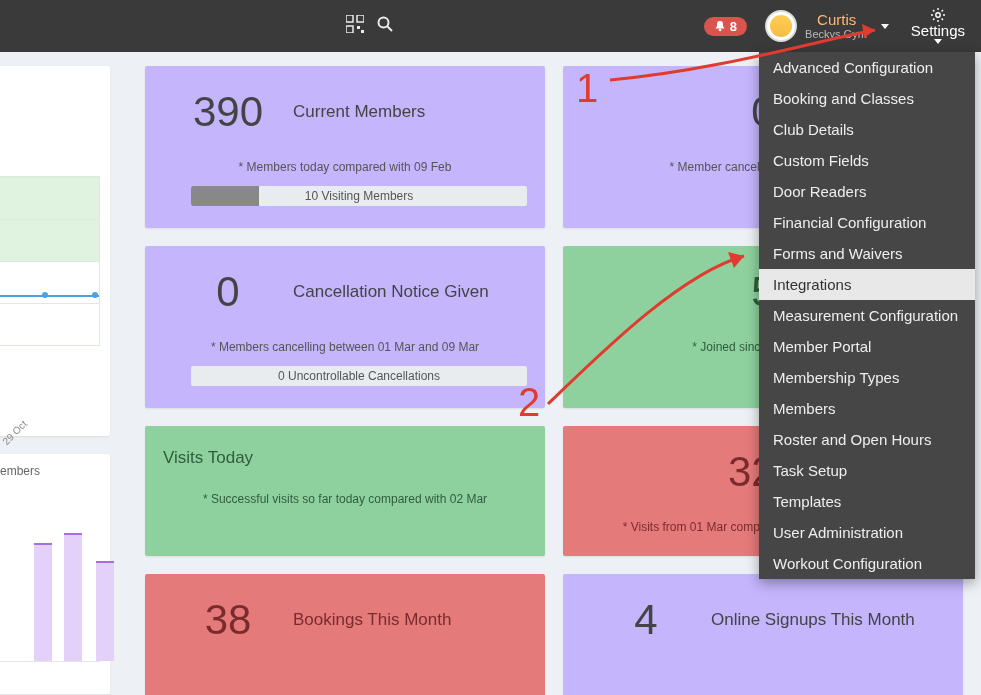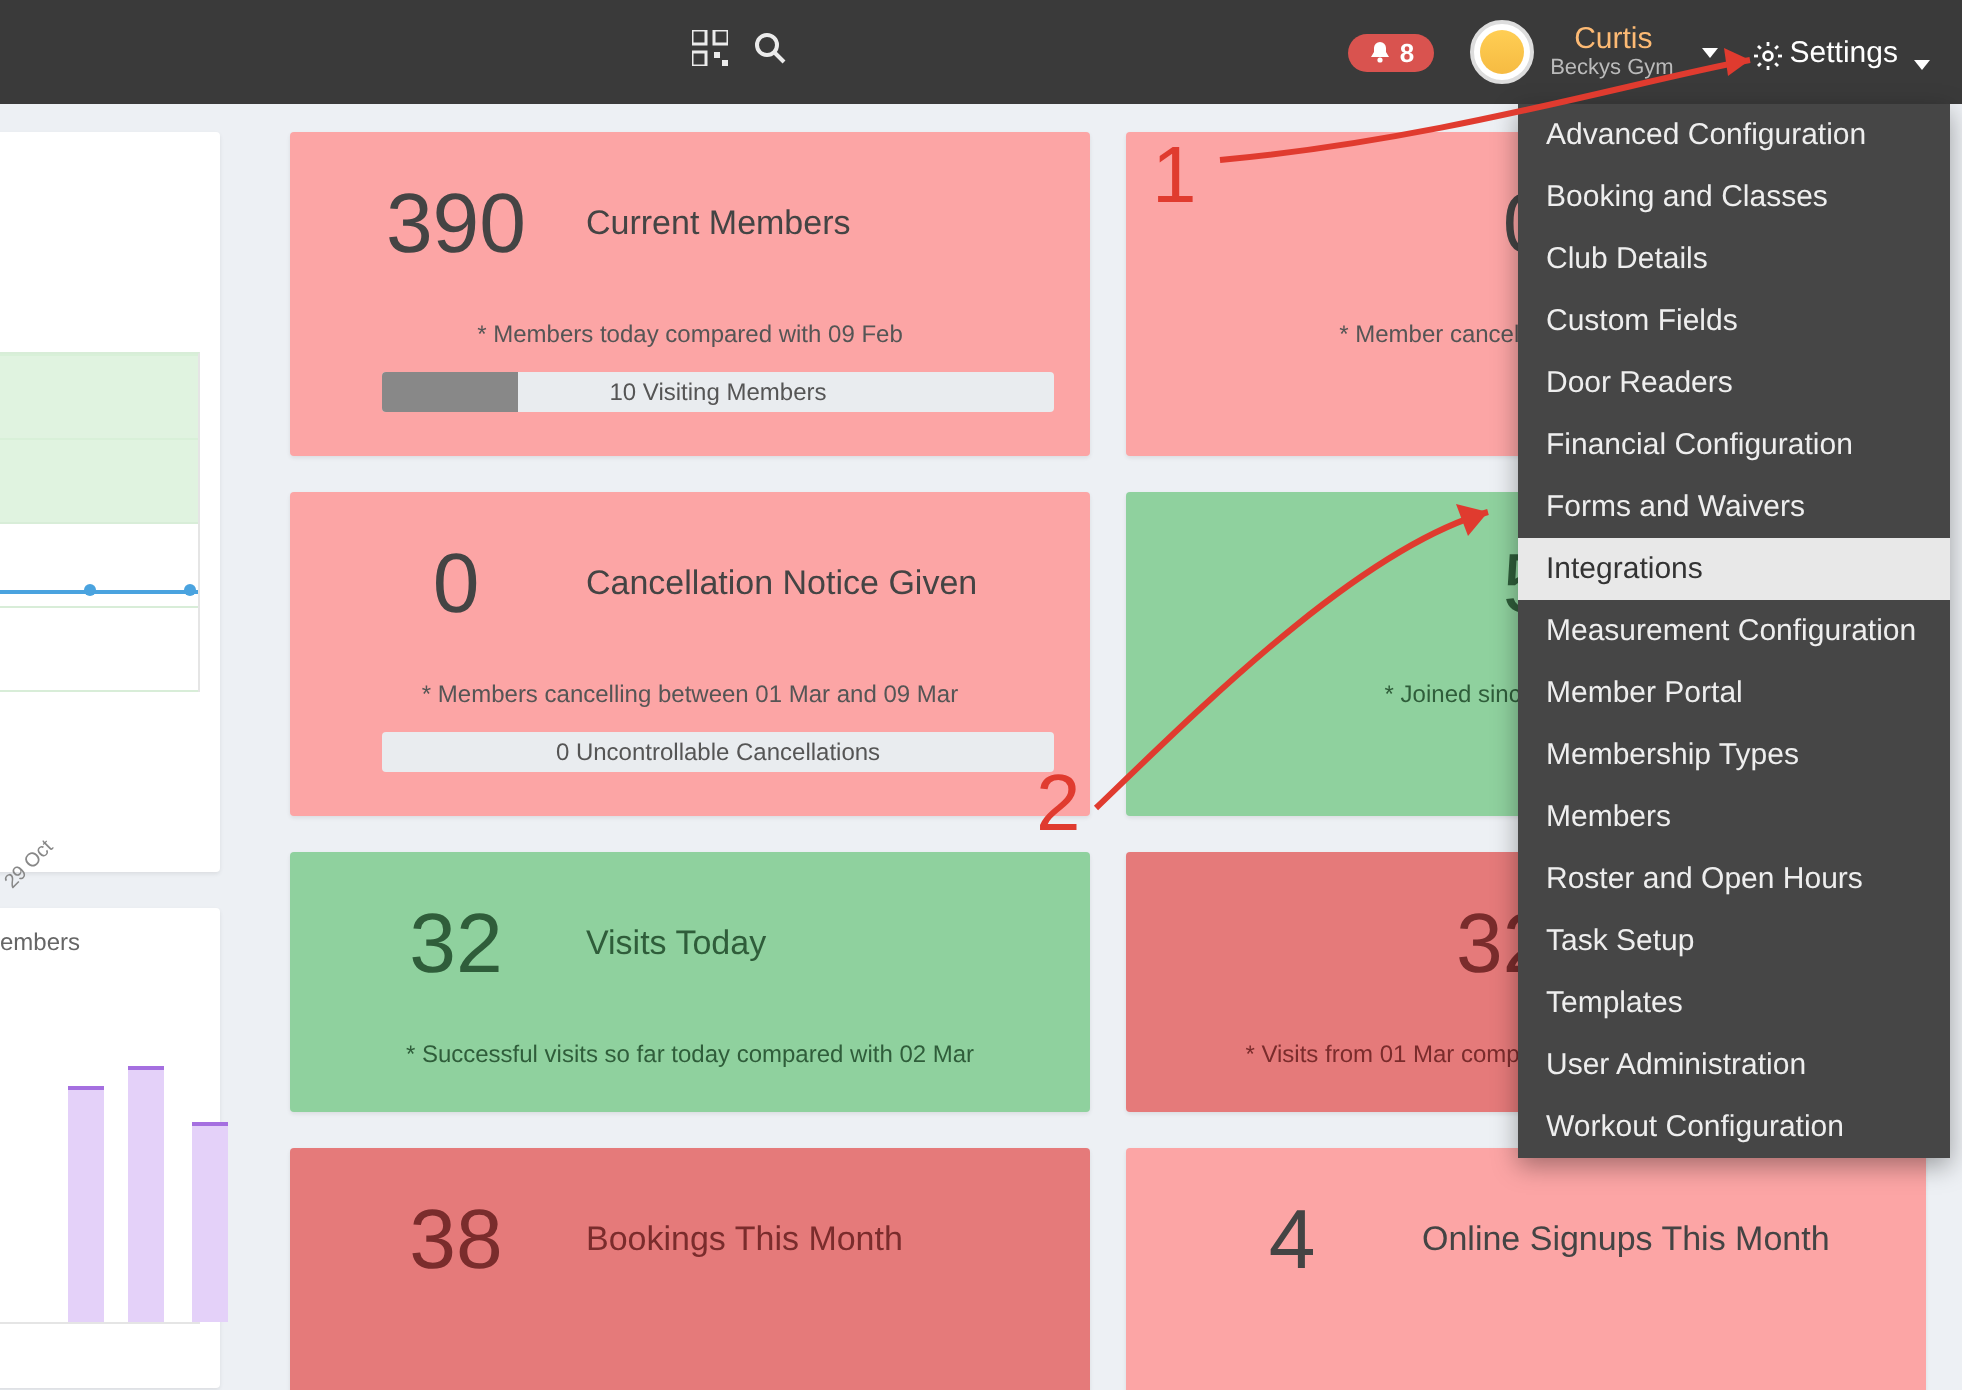--- a/index.html
+++ b/index.html
@@ -38,33 +38,33 @@
 .avatar {
   width: 32px; height: 32px; border-radius: 50%;
   background: #fff; border: 2px solid #ddd;
   margin-right: 8px;
   display:flex; align-items:center; justify-content:center;
 }
 .avatar-inner { width:22px; height:22px; border-radius:50%; background: linear-gradient(#ffce54,#f6bb42); }
 .user-text { line-height: 1.1; }
 .user-name { font-size: 15px; color: #fdba74; margin-left: 12px; }
 .user-sub { font-size: 11px; color: #bbb; }
-.settings-btn { display: flex; align-items: flex-end; cursor: pointer; font-size: 15px; }
+.settings-btn { display: flex; align-items: center; cursor: pointer; font-size: 15px; flex-direction: column; }
 .settings-btn span { margin: 0 4px; }
 .caret-down { display:inline-block; width:0; height:0; border-left:4px solid transparent; border-right:4px solid transparent; border-top:5px solid #fff; }
 
 .dashboard {
   padding-left: 145px;
   display: grid;
   grid-template-columns: 400px 400px;
   gap: 18px;
   padding-top: 14px;
 }
 .card {
-  background: #fca5a5;
+  background: #c4b5fd;
   border-radius: 2px;
   box-shadow: 0 1px 2px rgba(0,0,0,.08);
   padding: 22px 18px;
 }
 .card.green { background: #8fd19e; }
 .card.red   { background: #e57a7a; }
 .card-head { display:flex; align-items:center; }
 .card-num   { font-size: 42px; font-weight: 300; color:#444; width:130px; text-align:center; }
 .card-title { font-size: 17px; font-weight: 400; color:#444; flex:1; }
 .card.green .card-num, .card.green .card-title, .card.green .card-note { color:#2f5d3a; }
@@ -217,21 +217,20 @@
       </div>
   </div>
   <div class="card green">
     <div class="card-head">
       <div class="card-num" style="width:100%;">5</div>
     </div>
     <div class="card-note">* Joined since 01 Mar com</div>
   </div>
   <div class="card green">
     <div class="card-head">
-      <div class="card-num">32</div>
       <div class="card-title">Visits Today</div>
     </div>
     <div class="card-note">* Successful visits so far today compared with 02 Mar</div>
   </div>
   <div class="card red">
     <div class="card-head">
       <div class="card-num" style="width:100%;">320</div>
     </div>
     <div class="card-note">* Visits from 01 Mar compared with 01 Feb to 09 Feb</div>
   </div>

